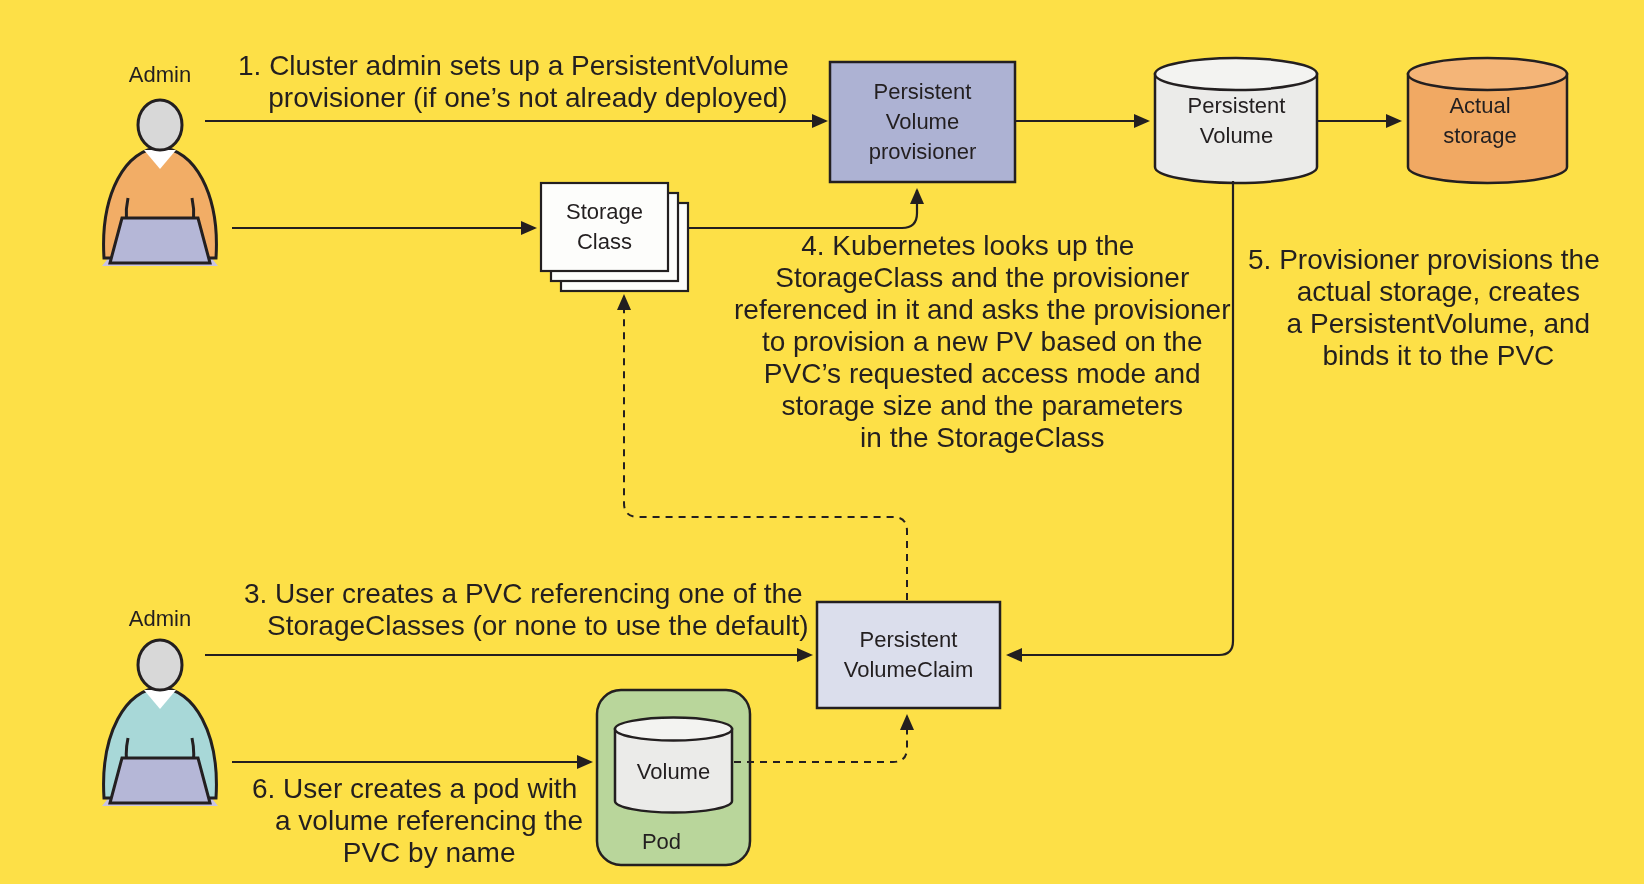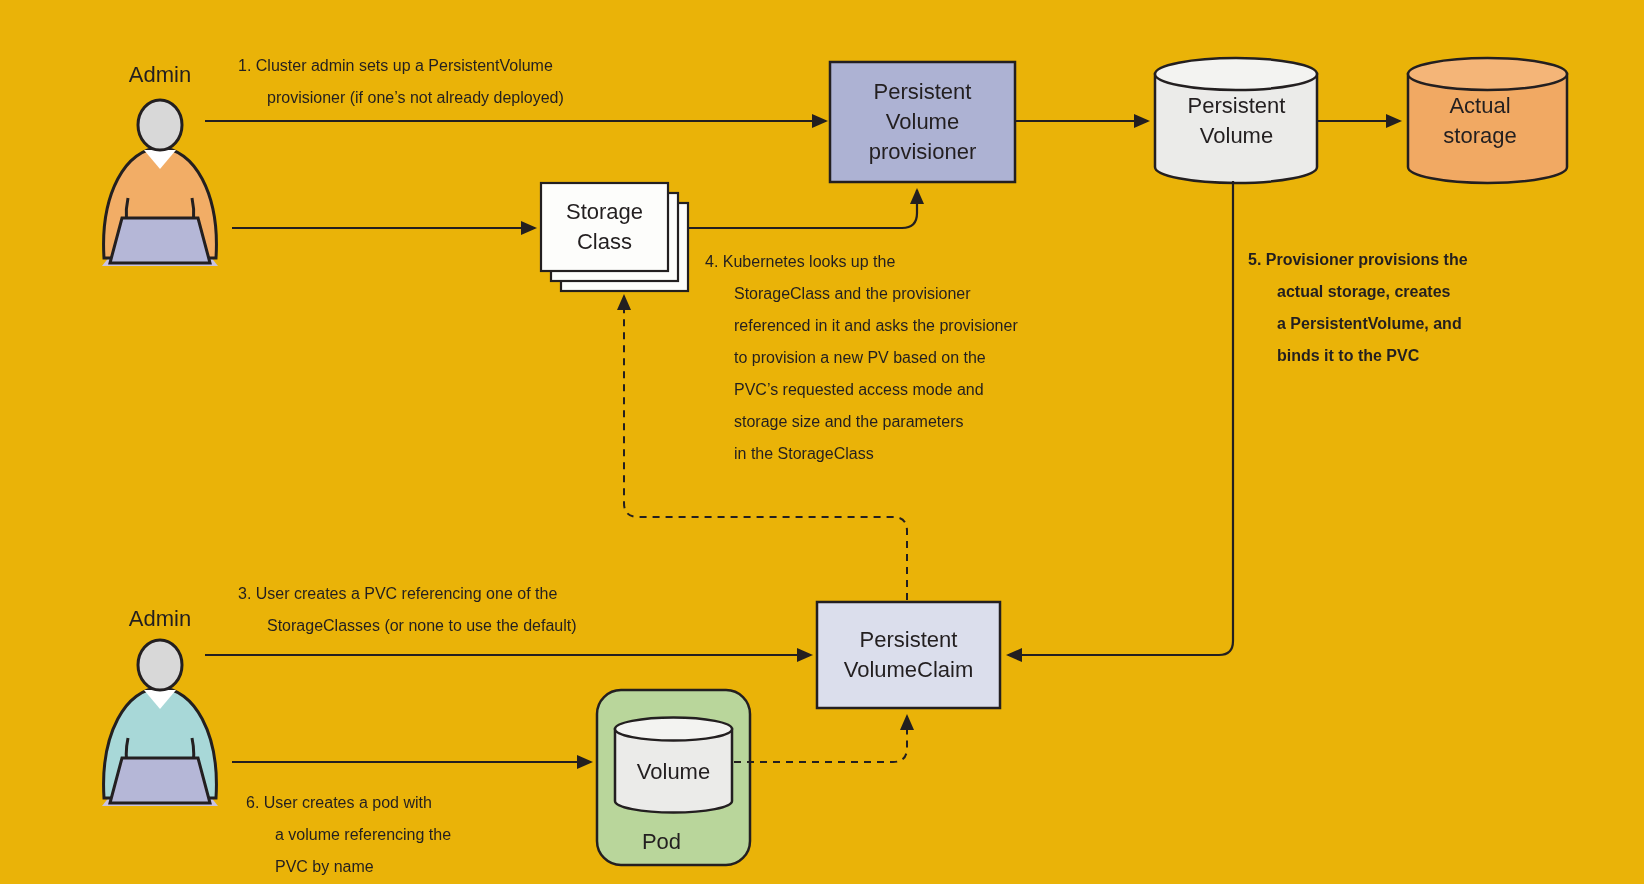--- a/index.html
+++ b/index.html
@@ -1,25 +1,25 @@
 <!DOCTYPE html>
 <html><head>
 <meta charset="utf-8">
 <style>
   html,body{margin:0;padding:0;background:#ffffff;}
   #canvas{
-    position:relative;width:1644px;height:884px;background:#eab308;overflow:hidden;
+    position:relative;width:1644px;height:884px;background:#fde047;overflow:hidden;
     font-family:"Liberation Sans","DejaVu Sans",sans-serif;color:#231f20;
   }
   #shapes{position:absolute;left:0;top:0;width:1644px;height:884px;}
   .lbl{position:absolute;white-space:pre-line;line-height:30px;font-size:22px;color:#231f20;}
   .lbl.center{text-align:center;}
   .note{
-    position:absolute;white-space:pre-line;font-size:16px;line-height:32px;color:#231f20;
-    padding-left:29px;text-indent:-29px;
+    position:absolute;white-space:pre-line;font-size:28px;line-height:32px;color:#231f20;
+    padding-left:29px;text-indent:-29px;text-align:center;
   }
 </style>
 </head>
 <body>
 
 <div id="canvas">
 
   <svg id="shapes" viewBox="0 0 1644 884" xmlns="http://www.w3.org/2000/svg">
     <defs>
       <marker id="ah" markerUnits="userSpaceOnUse" markerWidth="16" markerHeight="14" refX="14" refY="7" orient="auto">
@@ -101,28 +101,28 @@
 storage</div>
   <div class="lbl center" style="left:817px;top:625px;width:183px;">Persistent
 VolumeClaim</div>
   <div class="lbl center" style="left:613px;top:757px;width:121px;">Volume</div>
   <div class="lbl center" style="left:597px;top:827px;width:129px;">Pod</div>
 
   <div class="note" style="left:238px;top:50px;">1. Cluster admin sets up a PersistentVolume
 provisioner (if one’s not already deployed)</div>
   <div class="note" style="left:238px;top:578px;">3. User creates a PVC referencing one of the
 StorageClasses (or none to use the default)</div>
-  <div class="note" style="left:705px;top:246px;">4. Kubernetes looks up the
+  <div class="note" style="left:705px;top:230px;">4. Kubernetes looks up the
 StorageClass and the provisioner
 referenced in it and asks the provisioner
 to provision a new PV based on the
 PVC’s requested access mode and
 storage size and the parameters
 in the StorageClass</div>
-  <div class="note" style="left:1248px;top:244px;font-weight:bold;">5. Provisioner provisions the
+  <div class="note" style="left:1248px;top:244px;">5. Provisioner provisions the
 actual storage, creates
 a PersistentVolume, and
 binds it to the PVC</div>
-  <div class="note" style="left:246px;top:773px;margin-top:14px;">6. User creates a pod with
+  <div class="note" style="left:246px;top:773px;">6. User creates a pod with
 a volume referencing the
 PVC by name</div>
 
 </div>
 
 </body></html>

